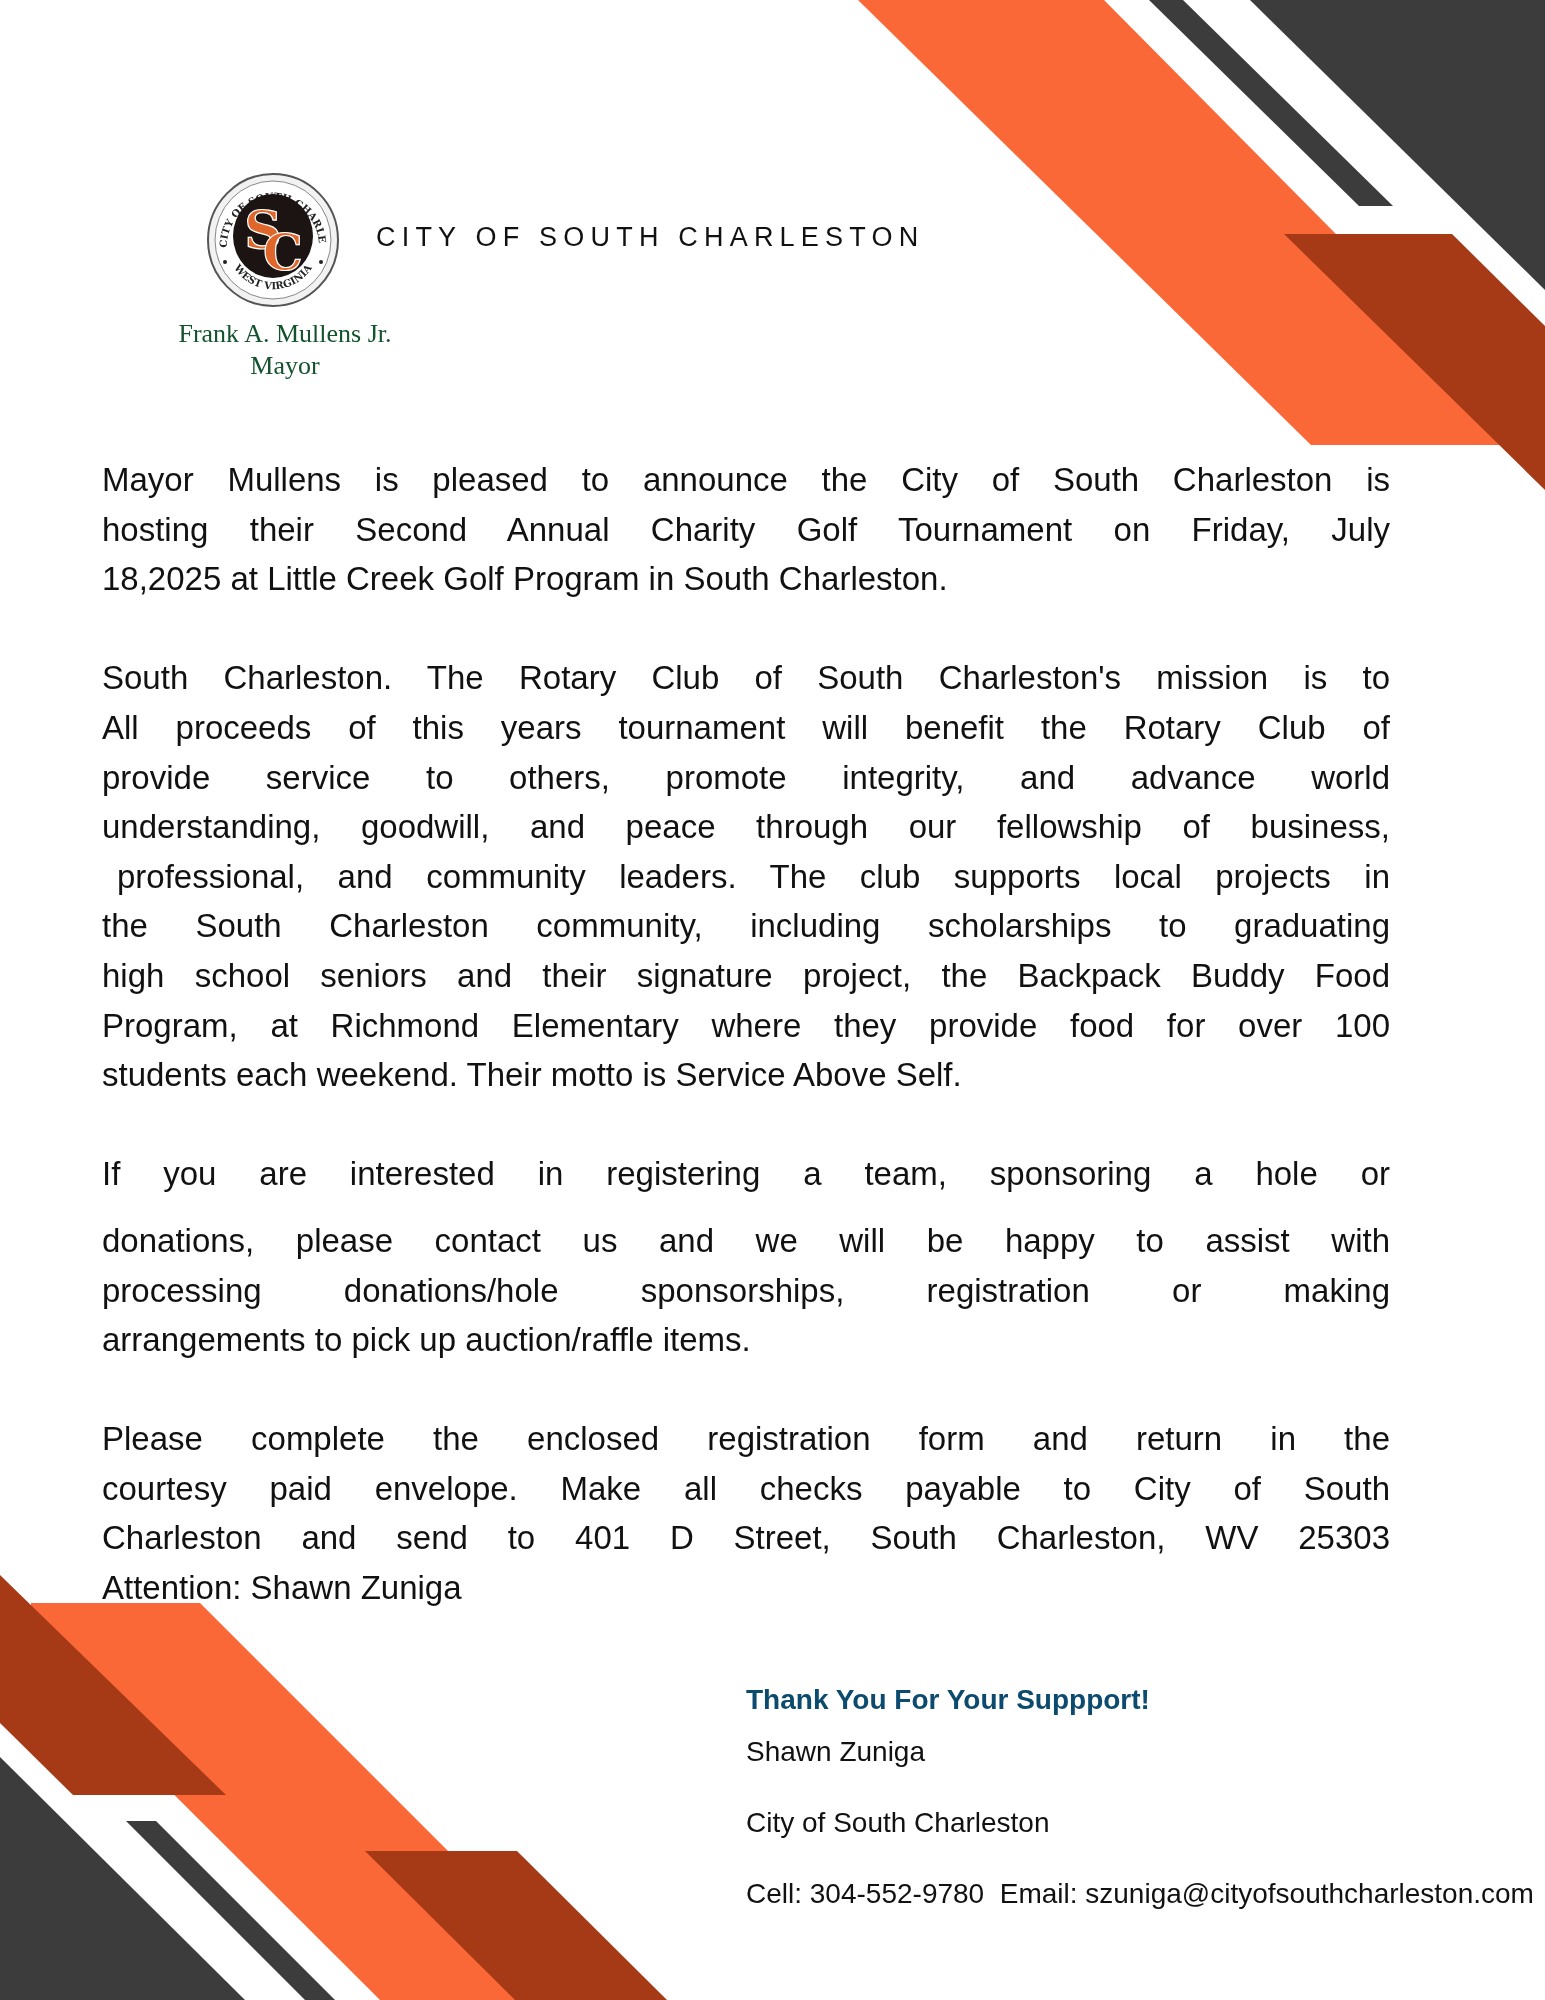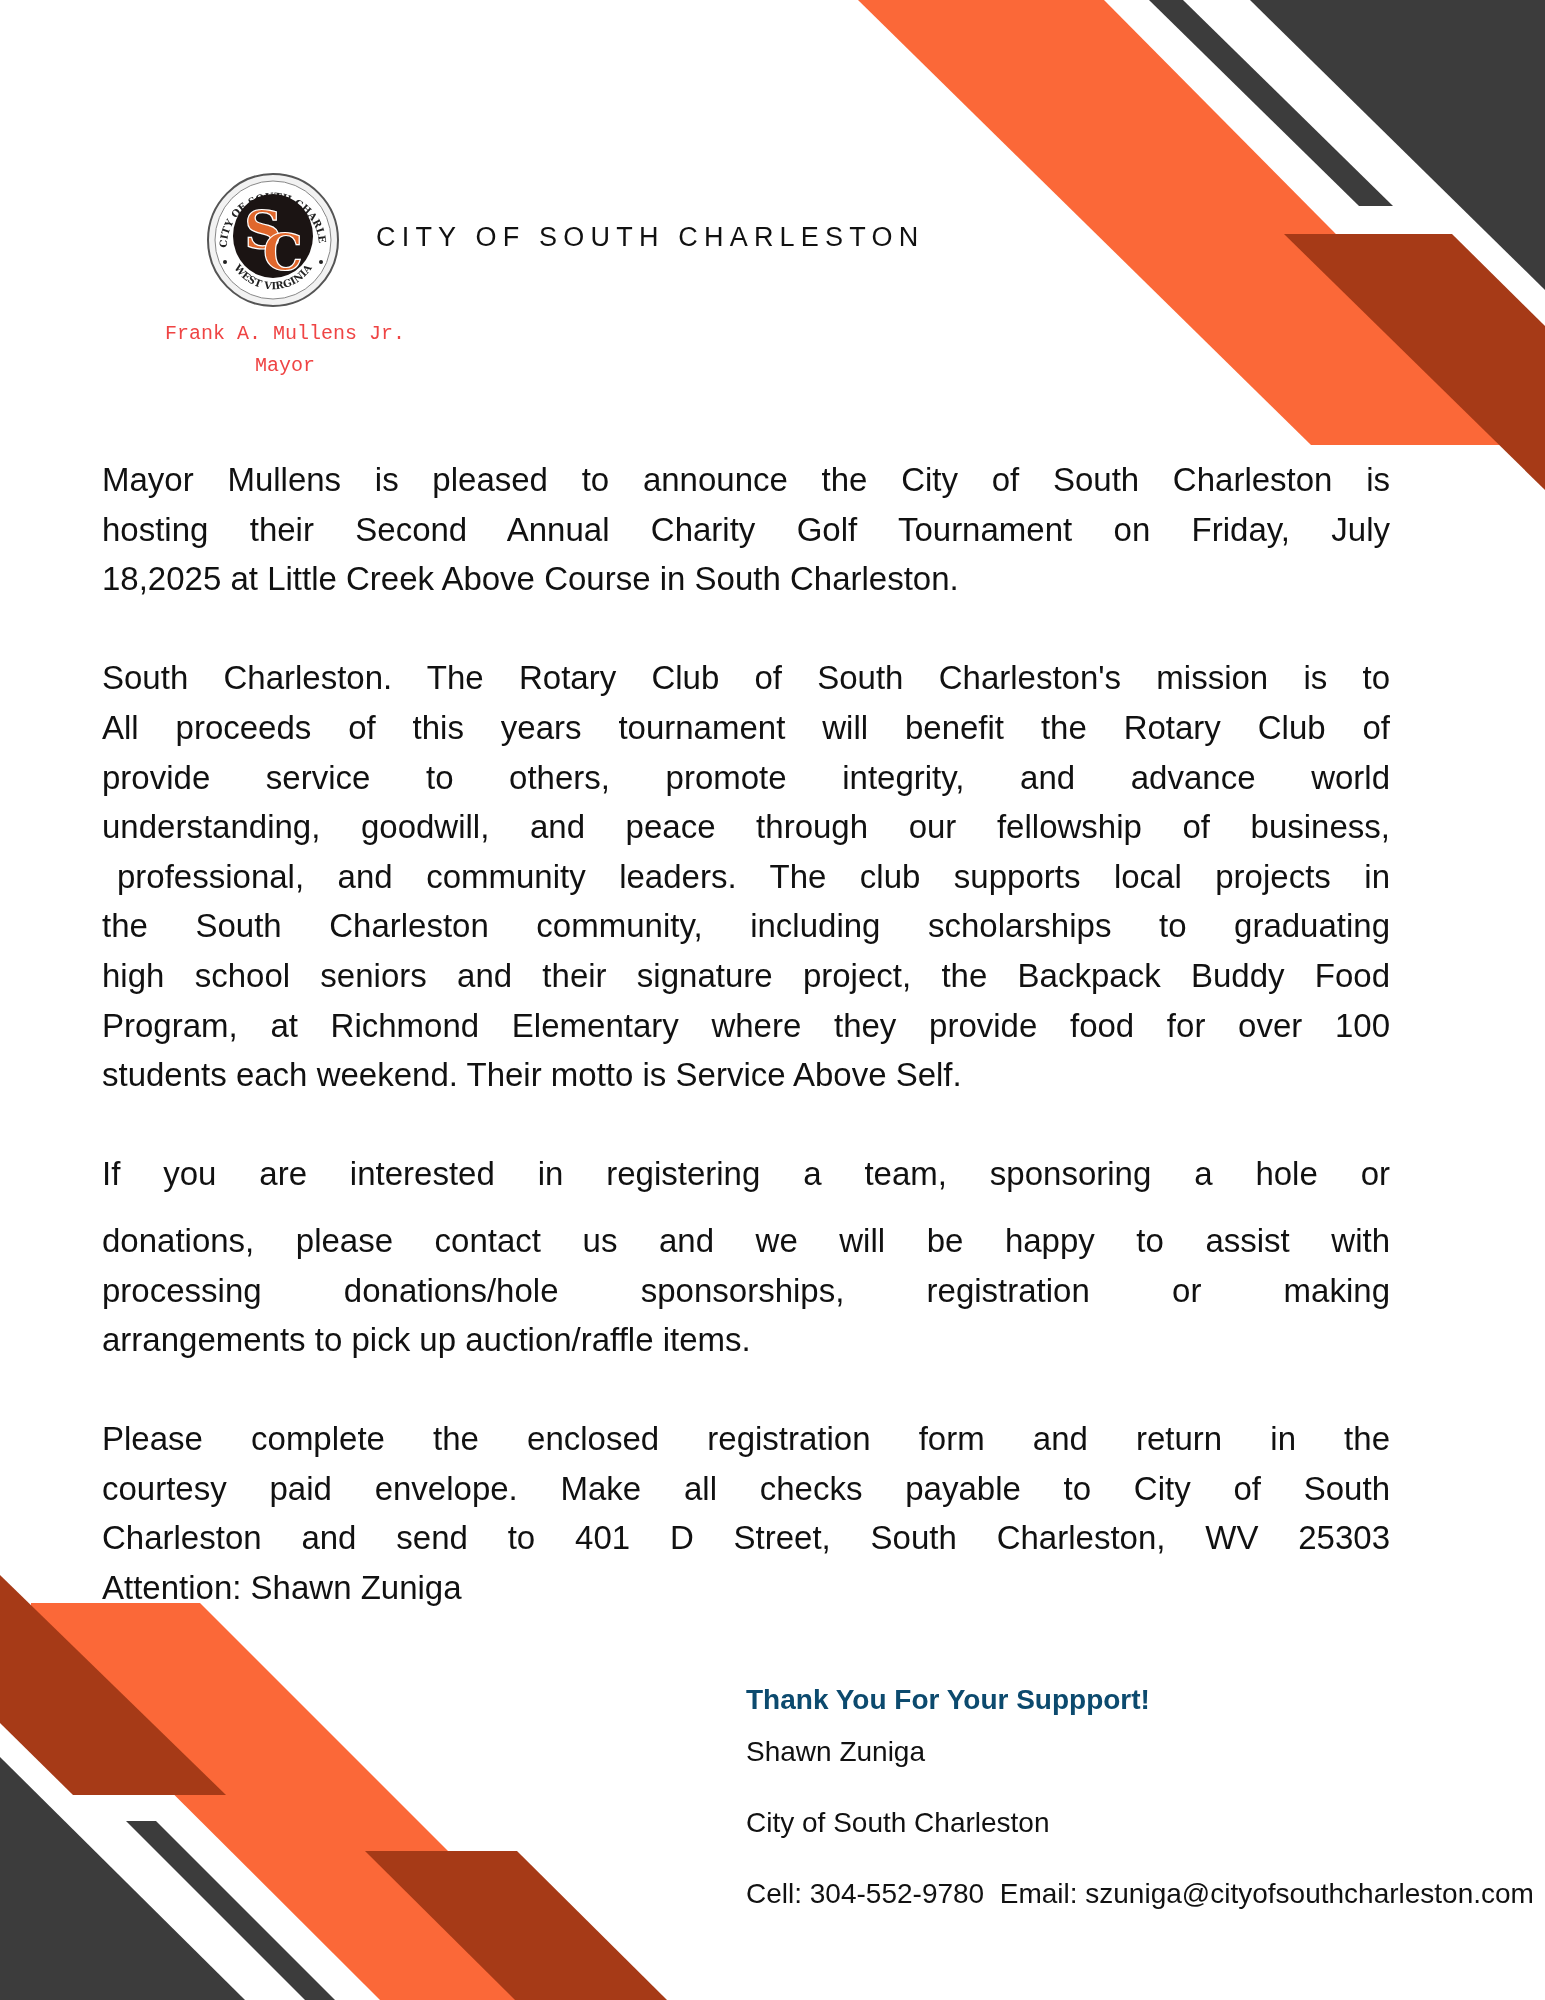--- a/index.html
+++ b/index.html
@@ -1,20 +1,20 @@
 <!DOCTYPE html>
 <html><head>
 <meta charset="utf-8">
 <style>
   html, body { margin: 0; padding: 0; background: #ffffff; }
   body { width: 1545px; height: 2000px; position: relative; overflow: hidden; font-family: "Liberation Sans", sans-serif; color: #000; }
   .deco { position: absolute; left: 0; top: 0; width: 1545px; height: 2000px; pointer-events: none; }
   .logo { position: absolute; left: 205px; top: 172px; width: 136px; height: 136px; }
   .org-title { position: absolute; left: 376px; top: 222px; font-size: 27px; letter-spacing: 6.2px; color: #111; white-space: nowrap; font-family: "Liberation Sans", sans-serif; }
-  .mayor-block { position: absolute; left: 150px; top: 318px; width: 270px; text-align: center; font-size: 20px; line-height: 32px; color: #ef4444; font-family: Liberation Mono, monospace; }
+  .mayor-block { position: absolute; left: 150px; top: 318px; width: 270px; text-align: center; font-size: 26px; line-height: 32px; color: #14532d; font-family: Liberation Serif, serif; }
   .body { position: absolute; left: 102px; top: 455px; width: 1288px; font-size: 33px; line-height: 49.6px; color: #111; font-family: "Liberation Sans", sans-serif; }
   .para { margin: 0 0 49.6px 0; }
   .line { display: block; text-align: justify; text-align-last: justify; white-space: nowrap; height: 49.6px; overflow: visible; }
   .line.last { text-align-last: left; }
   .footer { position: absolute; left: 746px; top: 1682px; font-family: "Liberation Sans", sans-serif; }
   .thanks { font-size: 28px; font-weight: bold; color: #0c4a6e; margin: 0 0 16px 0; height: 36px; line-height: 36px; }
   .contact-line { font-size: 28px; color: #111; height: 71px; line-height: 36px; }
 </style>
 </head>
 <body>
@@ -57,21 +57,21 @@
 
 <div class="mayor-block">
   <div>Frank A. Mullens Jr.</div>
   <div>Mayor</div>
 </div>
 
 <div class="body">
   <div class="para">
     <div class="line" style="white-space: normal;">Mayor Mullens is pleased to announce the City of South Charleston is</div>
     <div class="line" style="white-space: normal;">hosting their Second Annual Charity Golf Tournament on Friday, July</div>
-    <div class="line last" style="white-space: normal;">18,2025 at Little Creek Above Course in South Charleston.</div>
+    <div class="line last" style="white-space: normal;">18,2025 at Little Creek Golf Program in South Charleston.</div>
   </div>
   <div class="para">
     <div class="line" style="white-space: normal;">South Charleston. The Rotary Club of South Charleston's mission is to</div>
     <div class="line" style="white-space: normal;">All proceeds of this years tournament will benefit the Rotary Club of</div>
     <div class="line" style="white-space: normal;">provide service to others, promote integrity, and advance world</div>
     <div class="line" style="white-space: normal;">understanding, goodwill, and peace through our fellowship of business,</div>
     <div class="line" style="white-space: normal; margin-left: 15px;">professional, and community leaders. The club supports local projects in</div>
     <div class="line" style="white-space: normal;">the South Charleston community, including scholarships to graduating</div>
     <div class="line" style="white-space: normal;">high school seniors and their signature project, the Backpack Buddy Food</div>
     <div class="line" style="white-space: normal;">Program, at Richmond Elementary where they provide food for over 100</div>

